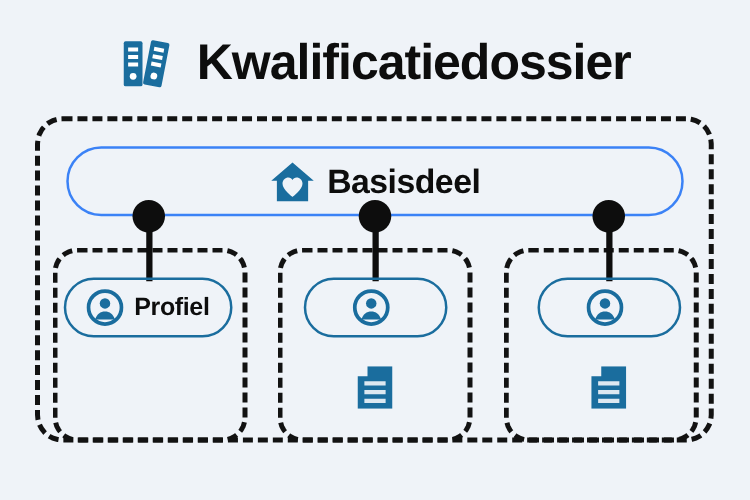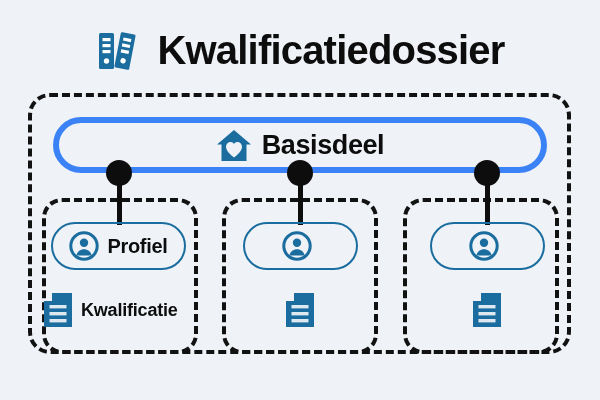--- a/index.html
+++ b/index.html
@@ -59,21 +59,21 @@
     box-sizing: border-box;
   }
 
   
   .basis-bar {
     position: absolute;
     left: 53px;
     top: 117px;
     width: 494px;
     height: 56px;
-    border: 6px solid #3b82f6;
+    border: 2px solid #3b82f6;
     border-radius: 28px;
     box-sizing: border-box;
     display: flex;
     align-items: center;
     justify-content: center;
     gap: 10px;
   }
   .basis-icon {
     width: 36px;
     height: 33px;
@@ -251,49 +251,38 @@
     <span>
       <svg class="pill-icon" viewBox="0 0 30 30" xmlns="http://www.w3.org/2000/svg">
         <circle cx="15" cy="15" r="13.2" fill="none" stroke="#1a6d9e" stroke-width="3"></circle>
         <circle cx="15" cy="11.7" r="4.2" fill="#1a6d9e"></circle>
         <path d="M7.2 24.6 C8.4 20.3 11.4 18.2 15 18.2 C18.6 18.2 21.6 20.3 22.8 24.6 Z" fill="#1a6d9e"></path>
       </svg>
     </span>
     <span class="pill-text"></span>
   </div>
 
-  <div class="doc-row" style="left:44px; top:290px;">
+
+  <div class="doc-row" style="left:286px; top:290px;">
     <span>
       <svg class="doc-icon" viewBox="0 0 28 34" xmlns="http://www.w3.org/2000/svg">
         <path d="M8 0 L28 0 L28 34 L0 34 L0 8 L8 8 Z" fill="#1a6d9e"></path>
         <rect x="5.5" y="12" width="17" height="3.4" fill="#dde8f1"></rect>
         <rect x="5.5" y="19" width="17" height="3.4" fill="#dde8f1"></rect>
         <rect x="5.5" y="26" width="17" height="3.4" fill="#dde8f1"></rect>
       </svg>
     </span>
-    <span class="doc-text">Kwalificatie</span>
-  </div>
-
-  <div class="doc-row" style="left:286px; top:290px;">
+    <span class="doc-text"></span>
+  </div>
+
+  <div class="doc-row" style="left:473px; top:290px;">
     <span>
       <svg class="doc-icon" viewBox="0 0 28 34" xmlns="http://www.w3.org/2000/svg">
         <path d="M8 0 L28 0 L28 34 L0 34 L0 8 L8 8 Z" fill="#1a6d9e"></path>
         <rect x="5.5" y="12" width="17" height="3.4" fill="#dde8f1"></rect>
         <rect x="5.5" y="19" width="17" height="3.4" fill="#dde8f1"></rect>
         <rect x="5.5" y="26" width="17" height="3.4" fill="#dde8f1"></rect>
       </svg>
     </span>
     <span class="doc-text"></span>
   </div>
 
-  <div class="doc-row" style="left:473px; top:290px;">
-    <span>
-      <svg class="doc-icon" viewBox="0 0 28 34" xmlns="http://www.w3.org/2000/svg">
-        <path d="M8 0 L28 0 L28 34 L0 34 L0 8 L8 8 Z" fill="#1a6d9e"></path>
-        <rect x="5.5" y="12" width="17" height="3.4" fill="#dde8f1"></rect>
-        <rect x="5.5" y="19" width="17" height="3.4" fill="#dde8f1"></rect>
-        <rect x="5.5" y="26" width="17" height="3.4" fill="#dde8f1"></rect>
-      </svg>
-    </span>
-    <span class="doc-text"></span>
-  </div>
-
 </div>
 
 </body></html>

